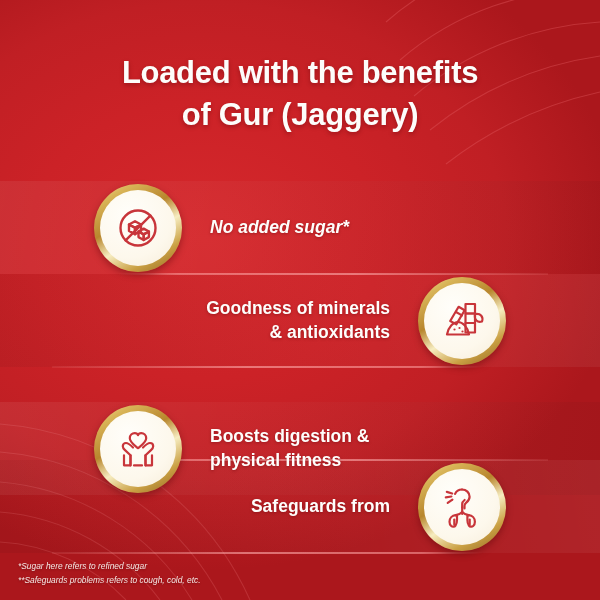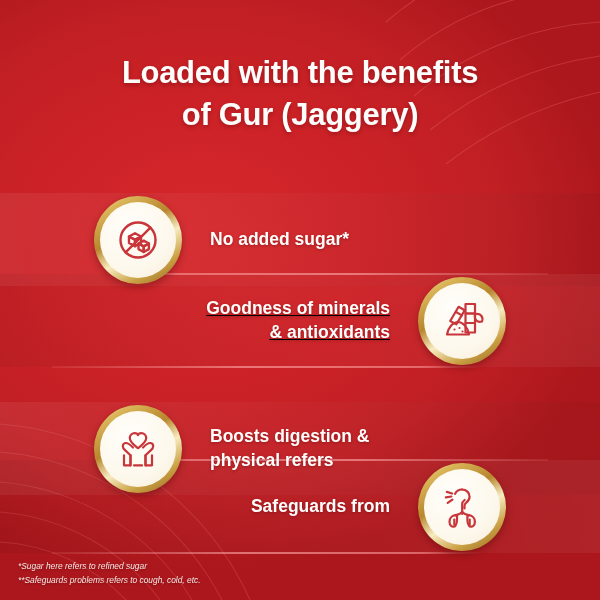--- a/index.html
+++ b/index.html
@@ -55,22 +55,22 @@
     height: 372px;
   }
   .row {
     position: absolute;
     left: 0;
     right: 0;
     height: 93px;
     display: flex;
     align-items: center;
   }
-  .row-0 { top: 12px; }
-  .row-1 { top: 93px; text-decoration: underline; }
+  .row-0 { top: 0px; font-style: italic; }
+  .row-1 { top: 93px; }
   .row-2 { top: 177px; margin-top: 44px; }
   .row-3 { top: 279px; }
 
   .row .band {
     position: absolute;
     left: 0;
     right: 0;
     top: 0;
     bottom: 0;
     pointer-events: none;
@@ -246,21 +246,21 @@
               <path d="M31 24.5 c2.5 -2.5 5 -4.5 7 -4.5 c2 0 3.2 1.5 3.2 3.2 c0 1.6 -1 2.8 -2.2 3.9 l-5.5 5.2 v10 h6.5 v-10"></path>
               <path d="M18.5 32.3 v10.1"></path>
               <path d="M33.5 32.3 v10.1"></path>
               <path d="M22 42.4 h8"></path>
             </g>
           </svg>
         </div>
       </div>
       <div class="row-text">
         <div>Boosts digestion &amp;</div>
-        <div>physical refers</div>
+        <div>physical fitness</div>
       </div>
     </div>
 
     <div class="row row-3 row-right">
       <div class="band"></div>
       <div class="medallion">
         <div class="inner">
           <svg width="52" height="52" viewBox="0 0 52 52">
             <g fill="none" stroke="#c8353a" stroke-width="2.2" stroke-linejoin="round" stroke-linecap="round">
               <path d="M26 8.5 c4.4 0 7.6 3.2 7.6 7.2 c0 3.2 -1.8 4.6 -3.4 5.9 c-1.2 1 -1.7 1.8 -1.7 3.2 v2.6"></path>

